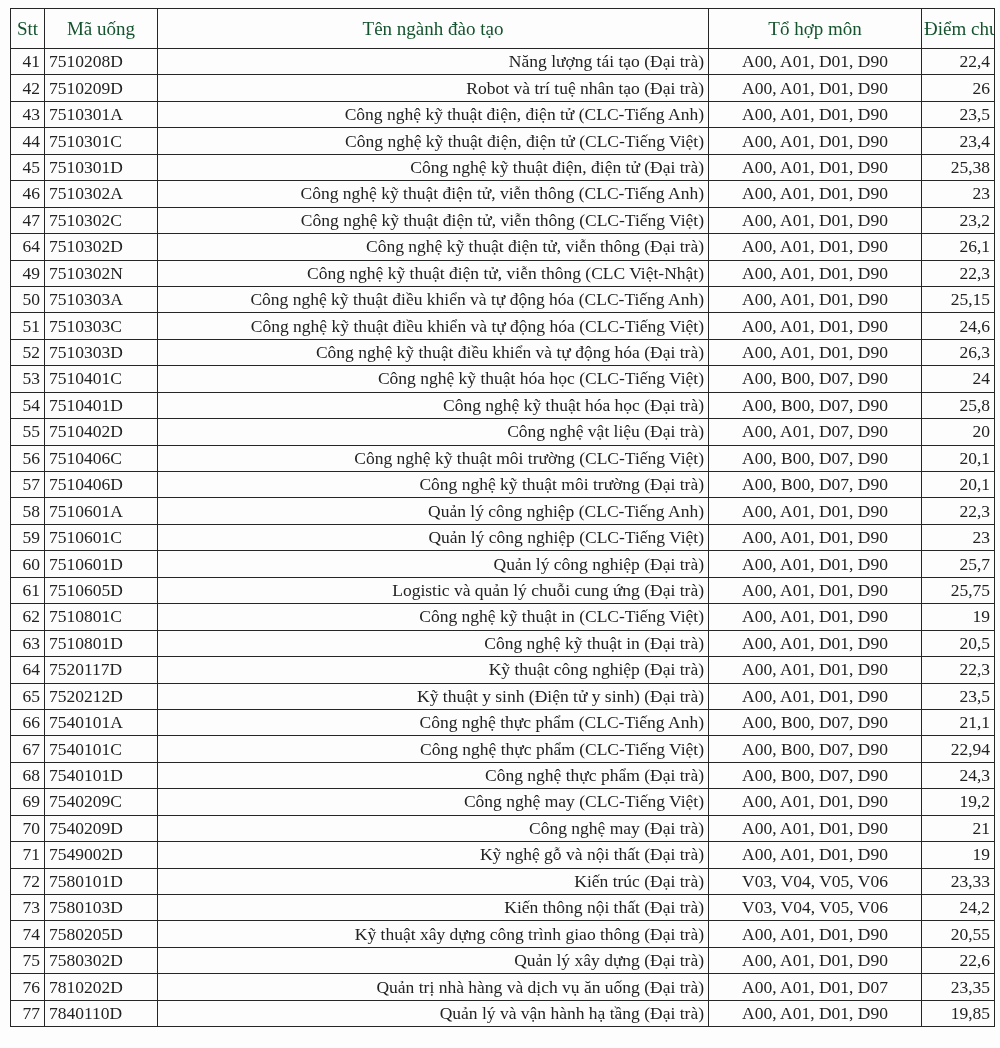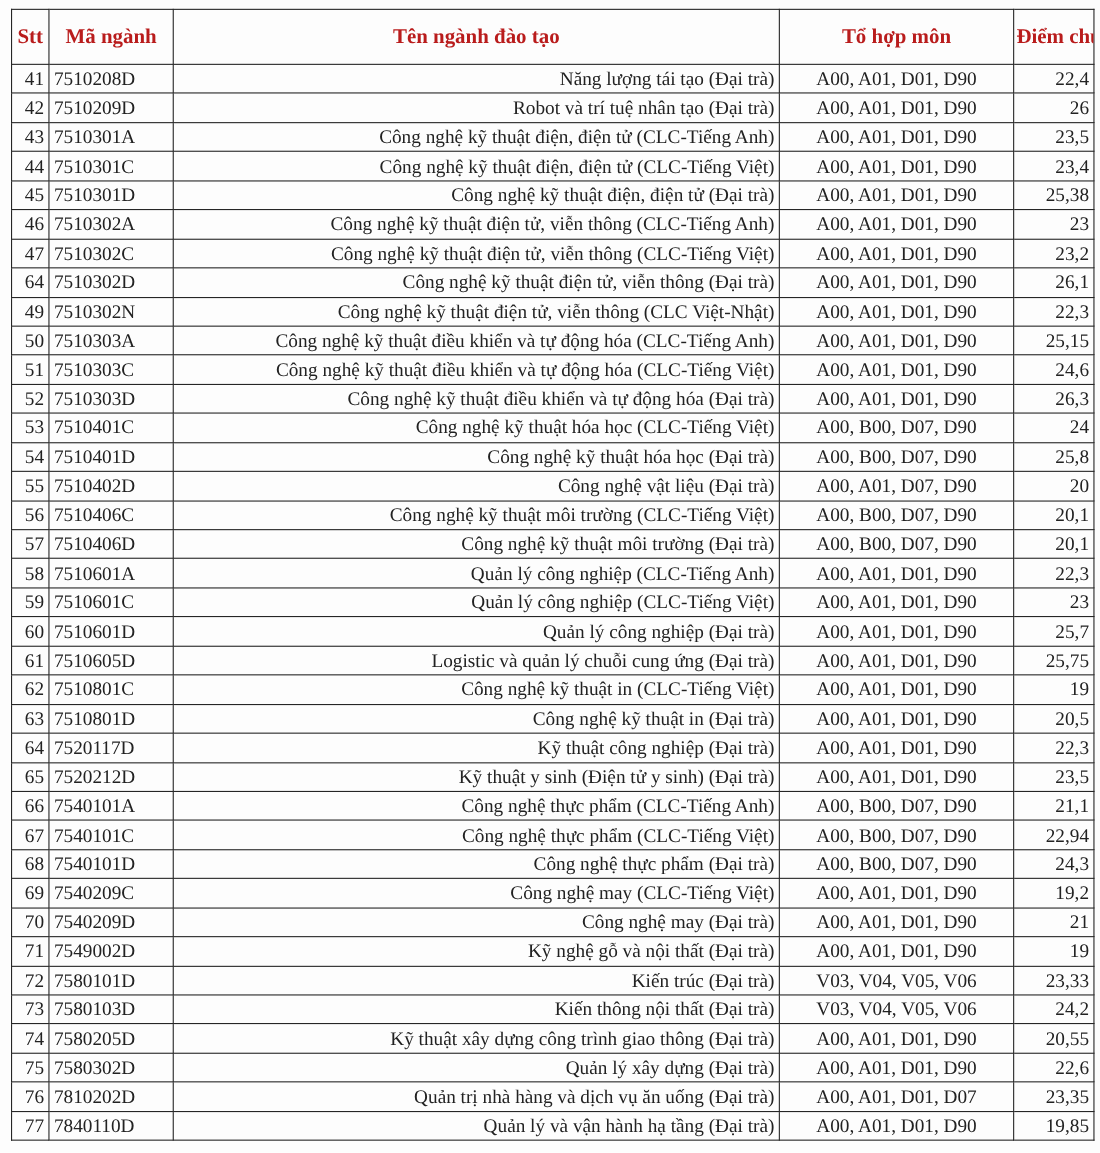--- a/index.html
+++ b/index.html
@@ -25,28 +25,28 @@
     width: 984px;
     border-collapse: collapse;
     table-layout: fixed;
   }
   table.scores th, table.scores td {
     border: 1.7px solid #262626;
     overflow: hidden;
     white-space: nowrap;
   }
   table.scores th {
-    font-weight: bold;
+    font-weight: normal;
     font-size: 19px;
     text-align: center;
     vertical-align: middle;
-    height: 50px;
+    height: 40px;
     line-height: 1.15;
     padding: 0 2px;
-    color: #b91c1c;
+    color: #14532d;
   }
   table.scores td {
     font-size: 17.5px;
     height: 26.45px;
     padding: 0 4px;
     vertical-align: middle;
     color: #222222;
   }
   td.col-stt    { text-align: right;  padding-right: 4px; }
   td.col-code   { text-align: left; }
@@ -63,21 +63,21 @@
     <colgroup>
       <col style="width:34px">
       <col style="width:113px">
       <col style="width:551px">
       <col style="width:213px">
       <col style="width:73px">
     </colgroup>
     <thead>
       <tr>
         <th>Stt</th>
-        <th>Mã ngành</th>
+        <th>Mã uống</th>
         <th>Tên ngành đào tạo</th>
         <th>Tổ hợp môn</th>
         <th class="th-score">Điểm chuẩn</th>
       </tr>
     </thead>
     <tbody id="table-body">
         <tr>
           <td class="col-stt">41</td>
           <td class="col-code">7510208D</td>
           <td class="col-name">Năng lượng tái tạo (Đại trà)</td>

